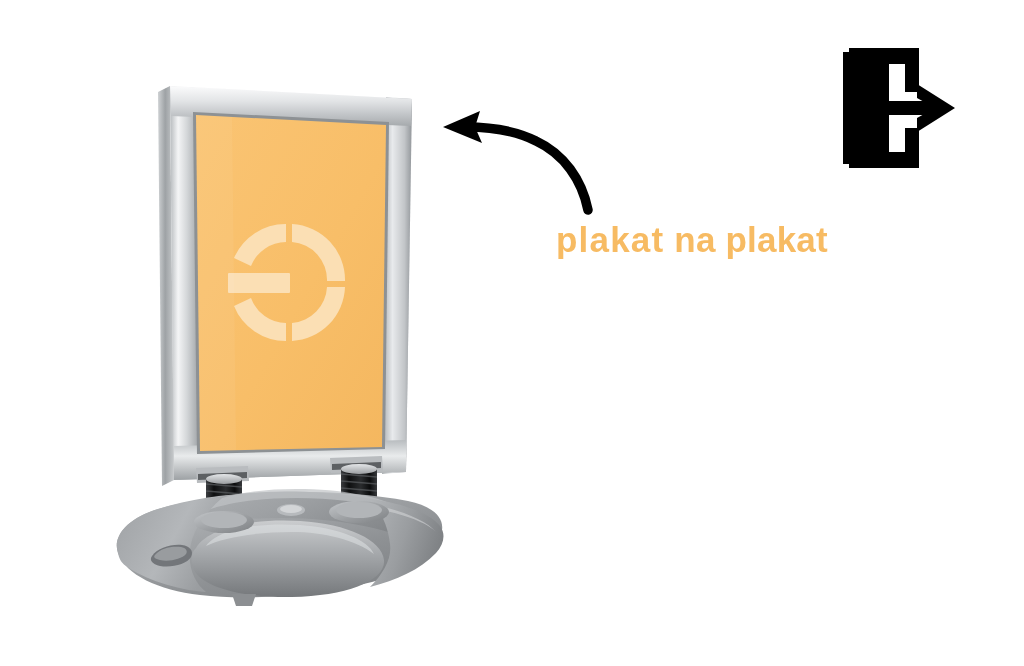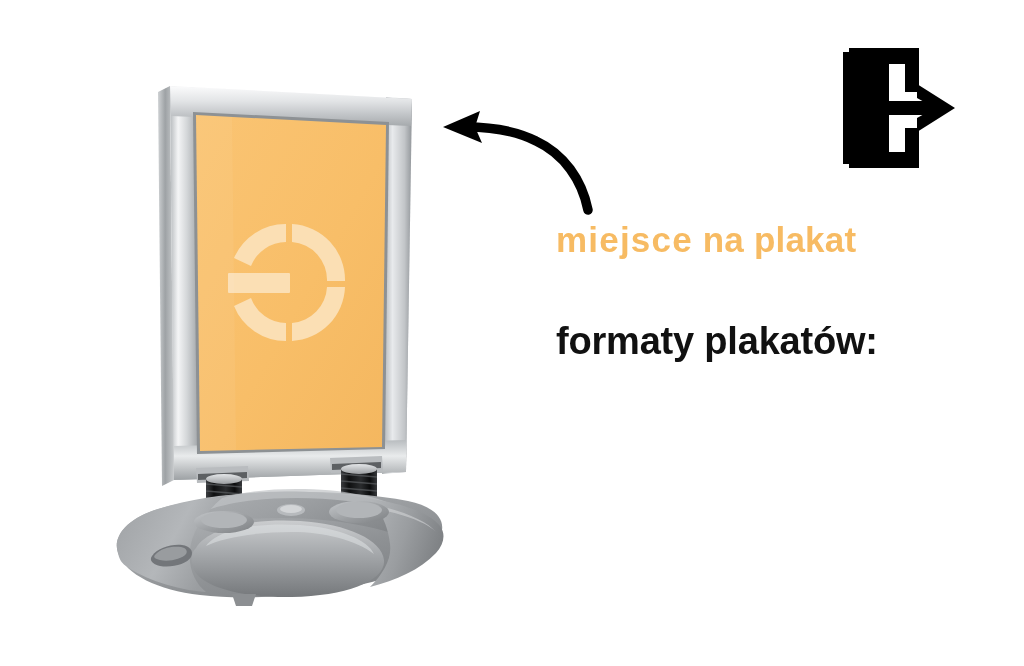--- a/index.html
+++ b/index.html
@@ -338,21 +338,20 @@
     <path d="M 4,10 L 46,20 L 46,124 L 4,114 Z" fill="#000000"></path>
     <rect x="0" y="8" width="12" height="112" fill="#000000"></rect>
 
     <rect x="38" y="57" width="55" height="14" fill="#000000"></rect>
     <path d="M 74,40 L 112,64 L 74,88 L 74,74 L 92,64 L 74,54 Z" fill="#000000"></path>
   </svg>
 
   <div id="text-col">
 
     <p class="headline">
-      <span class="hl-strong">miejsce</span><span>&nbsp;</span><span class="hl-light">na plakat</span>
+      <span class="hl-strong">plakat</span><span>&nbsp;</span><span class="hl-light">na plakat</span>
     </p>
 
-    <p class="formats-title">formaty plakatów:</p>
 
 
   </div>
 
 </div>
 
 </body></html>

